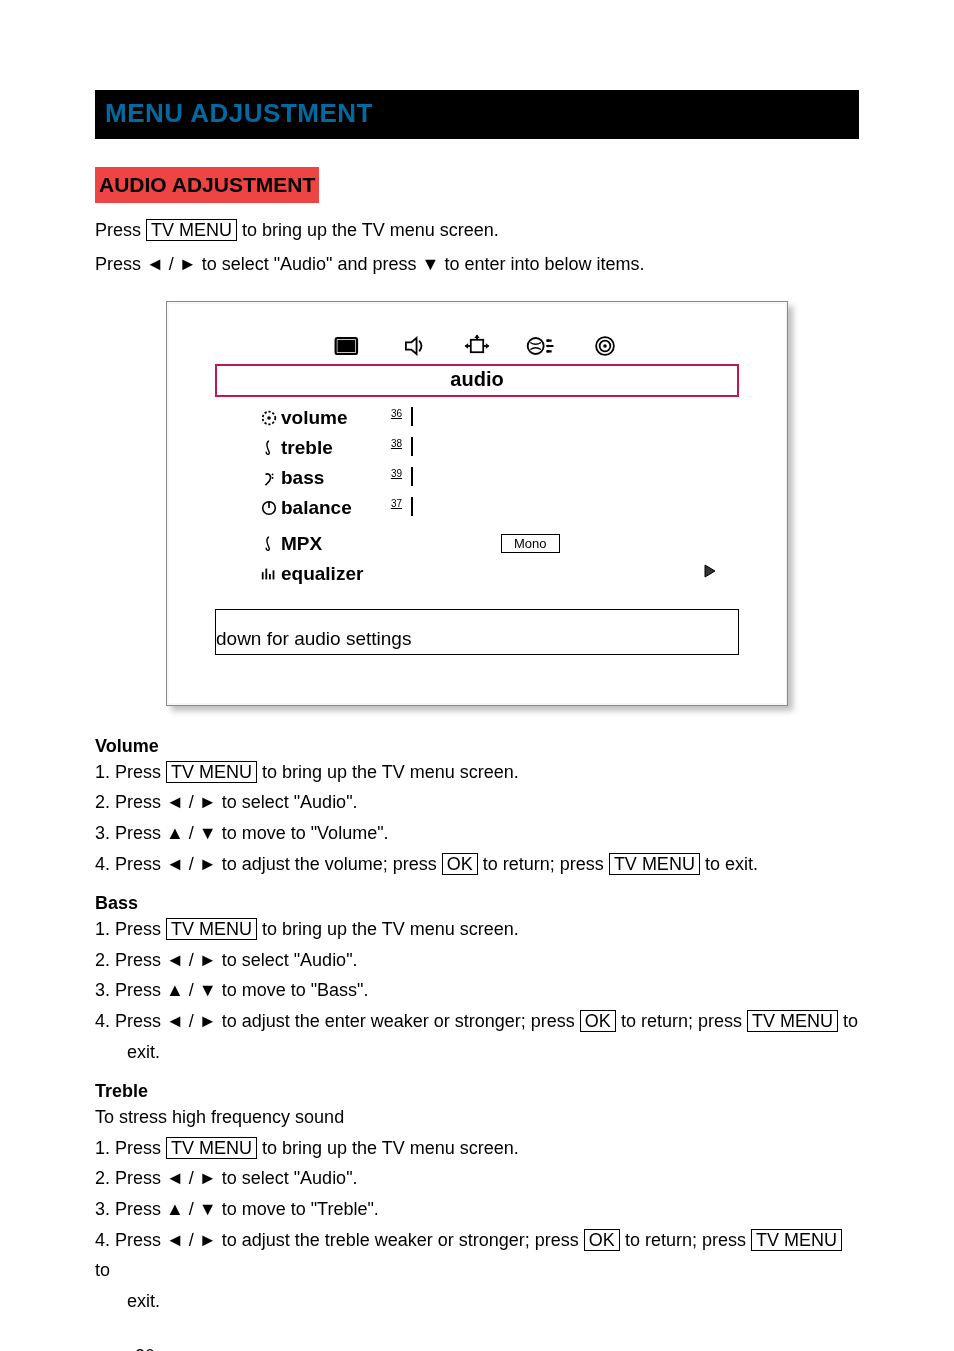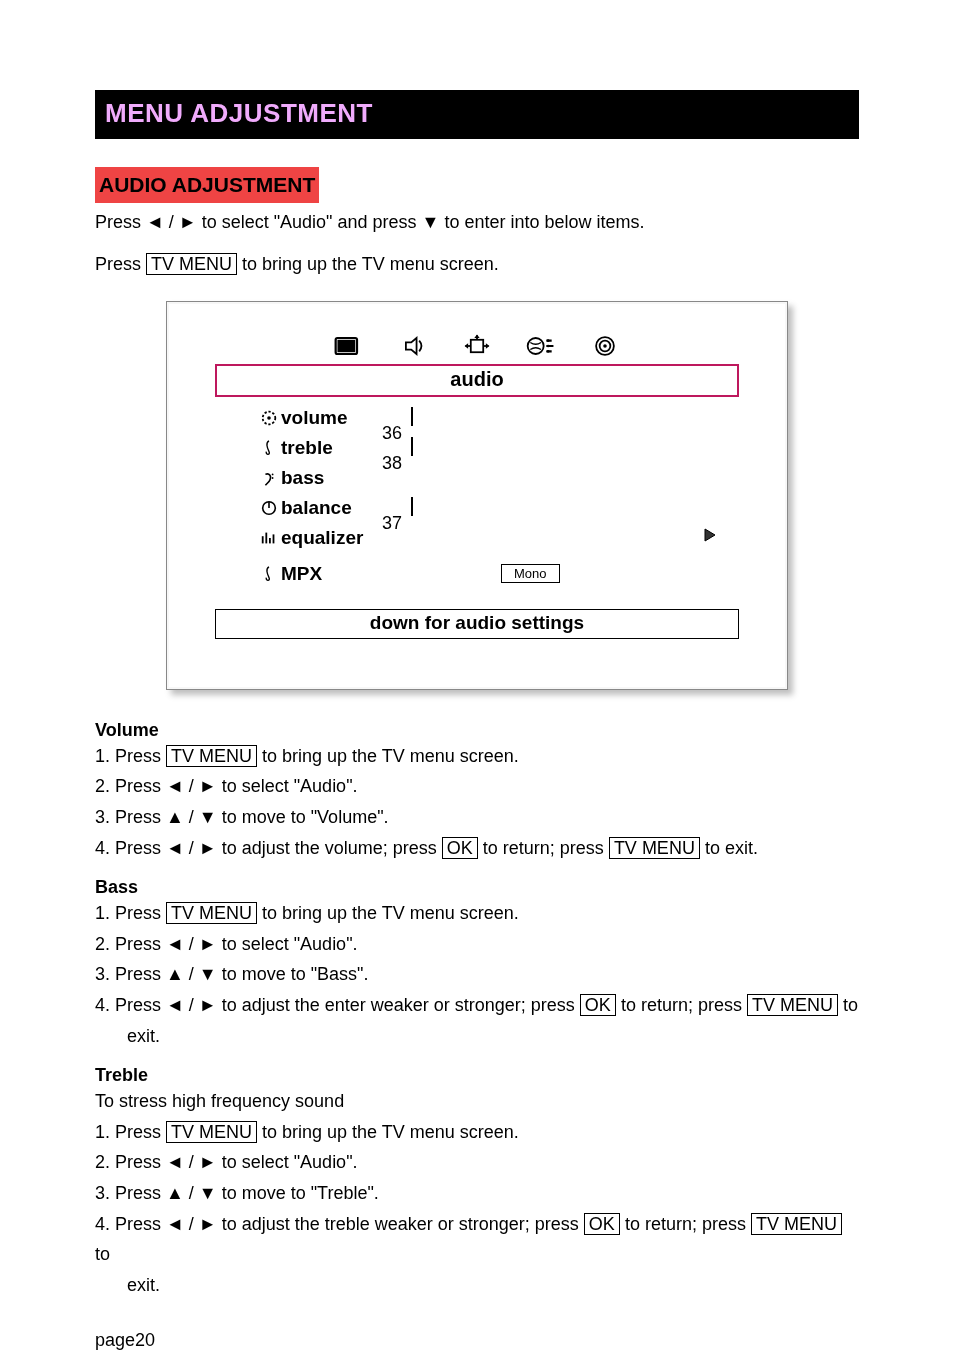--- a/index.html
+++ b/index.html
@@ -8,21 +8,21 @@
     background: #ffffff;
     font-family: Arial, Helvetica, sans-serif;
     width: 954px;
     color: #000;
   }
   .page {
     padding: 90px 95px 40px 95px;
   }
   .title-bar {
     background: #000;
-    color: #f0abfc;
+    color: #0369a1;
     font-weight: 900;
     font-size: 26px;
     padding: 8px 10px 10px 10px;
     letter-spacing: 0.5px;
     font-family: Arial Black, Arial, sans-serif;
   }
   .section-head {
     background: #ef4444;
     font-weight: 700;
     font-size: 21px;
@@ -103,39 +103,39 @@
     background: #fff;
   }
   .slider-fill {
     position: absolute;
     top: 0; left: 0; bottom: 0;
     background: #000;
   }
   .slider-val {
     position: absolute;
     right: 10px;
-    top: 15px;
-    font-size: 18px;
+    top: 0;
+    font-size: 10px;
+    text-decoration: underline;
   }
   .mpx-val {
     border: 1px solid #000;
     font-size: 13px;
     padding: 1px 12px;
     margin-left: 90px;
   }
   .eq-arrow {
     margin-left: auto;
     font-size: 18px;
   }
   .osd-footer {
     border: 1px solid #000;
-    text-align: center;
-    font-weight: 700;
+    font-weight: 400;
     font-size: 19px;
-    padding: 2px 0 4px 0;
+    padding: 18px 0 4px 0;
     margin: 20px 18px 0 18px;
     font-family: Arial, sans-serif;
   }
   .subhead {
     font-weight: 700;
     font-size: 18px;
     margin-top: 14px;
   }
   .steps {
     font-size: 18px;
@@ -152,25 +152,25 @@
 </style>
 </head>
 <body>
 
 <div class="page">
 
   <div class="title-bar">MENU ADJUSTMENT</div>
 
   <div class="section-head">AUDIO ADJUSTMENT</div>
 
+  <div class="body-text">
+    <span>Press </span><span class="boxed">TV MENU</span><span> to bring up the TV menu screen.</span>
+  </div>
   <div class="body-text" style="margin-top:6px">
     <span>Press </span><span class="arrow">◄ / ►</span><span> to select "Audio" and press </span><span class="arrow">▼</span><span> to enter into below items.</span>
-  </div>
-  <div class="body-text">
-    <span>Press </span><span class="boxed">TV MENU</span><span> to bring up the TV menu screen.</span>
   </div>
 
   
   <div class="osd-outer">
     <div class="tabs">
       <div class="tab-icon">
         <svg viewBox="0 0 36 28">
             <rect x="3" y="5" width="24" height="18" rx="2" fill="none" stroke="#000" stroke-width="2.5"></rect>
             <rect x="5" y="7" width="20" height="14" fill="#000"></rect>
           </svg>
@@ -242,60 +242,63 @@
 
       <div class="osd-row">
         <span class="row-icon">
           <svg viewBox="0 0 20 20">
               <path d="M6 6 C10 4 14 8 10 14 L6 18" fill="none" stroke="#000" stroke-width="1.8"></path>
               <circle cx="14" cy="6" r="1" fill="#000"></circle>
               <circle cx="14" cy="10" r="1" fill="#000"></circle>
             </svg>
         </span>
         <span class="row-label">bass</span>
+        <span class="slider-cell">
+          <span class="slider-box"><span class="slider-fill" style="width:39%"></span><span class="slider-val">39</span></span>
+        </span>
       </div>
 
       <div class="osd-row">
         <span class="row-icon">
           <svg viewBox="0 0 20 20">
               <circle cx="10" cy="10" r="7" fill="none" stroke="#000" stroke-width="1.8"></circle>
               <line x1="10" y1="3" x2="10" y2="10" stroke="#000" stroke-width="1.8"></line>
             </svg>
         </span>
         <span class="row-label">balance</span>
         <span class="slider-cell">
           <span class="slider-box"><span class="slider-fill" style="width:37%"></span><span class="slider-val">37</span></span>
         </span>
+      </div>
+
+      <div class="osd-row" style="margin-top:6px">
+        <span class="row-icon">
+          <svg viewBox="0 0 20 20">
+              <path d="M10 2 C6 4 8 10 10 14 C12 18 6 18 7 14" fill="none" stroke="#000" stroke-width="1.5"></path>
+            </svg>
+        </span>
+        <span class="row-label">MPX</span>
+        <span class="mpx-val">Mono</span>
       </div>
 
       <div class="osd-row">
         <span class="row-icon">
           <svg viewBox="0 0 20 20">
               <rect x="2" y="8" width="2" height="8" fill="#000"></rect>
               <rect x="6" y="4" width="2" height="12" fill="#000"></rect>
               <rect x="10" y="10" width="2" height="6" fill="#000"></rect>
               <rect x="14" y="6" width="2" height="10" fill="#000"></rect>
             </svg>
         </span>
         <span class="row-label">equalizer</span>
         <span class="eq-arrow">
           <svg width="14" height="16" viewBox="0 0 14 16">
               <polygon points="2,2 12,8 2,14" fill="#333" stroke="#000" stroke-width="1"></polygon>
             </svg>
         </span>
-      </div>
-
-      <div class="osd-row" style="margin-top:6px">
-        <span class="row-icon">
-          <svg viewBox="0 0 20 20">
-              <path d="M10 2 C6 4 8 10 10 14 C12 18 6 18 7 14" fill="none" stroke="#000" stroke-width="1.5"></path>
-            </svg>
-        </span>
-        <span class="row-label">MPX</span>
-        <span class="mpx-val">Mono</span>
       </div>
 
     </div>
 
     <div class="osd-footer">down for audio settings</div>
   </div>
 
   
   <div class="subhead">Volume</div>
   <div class="steps">

